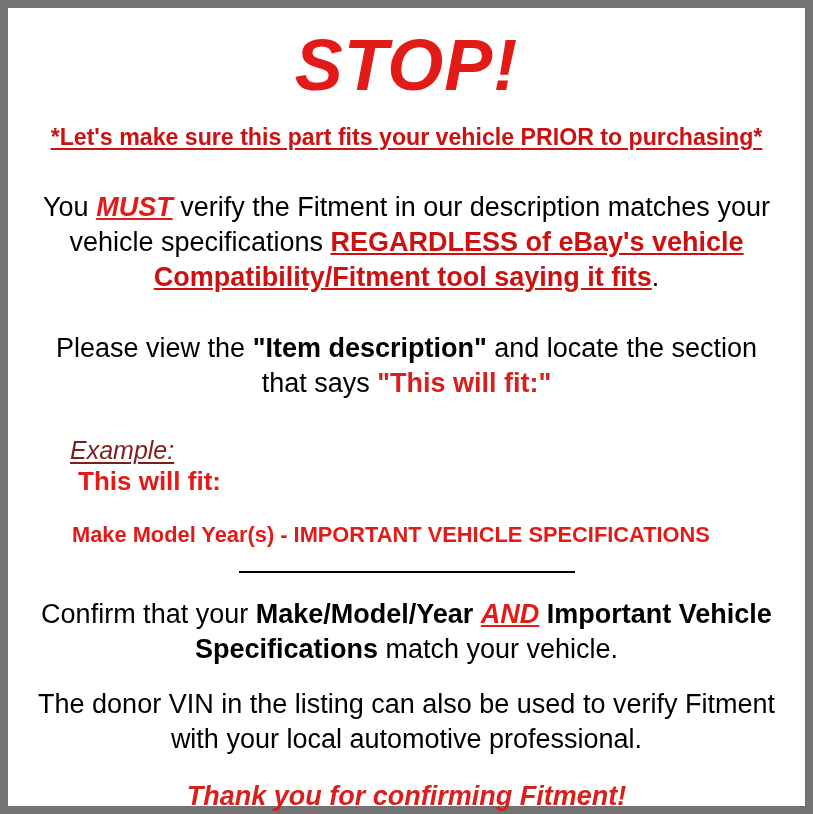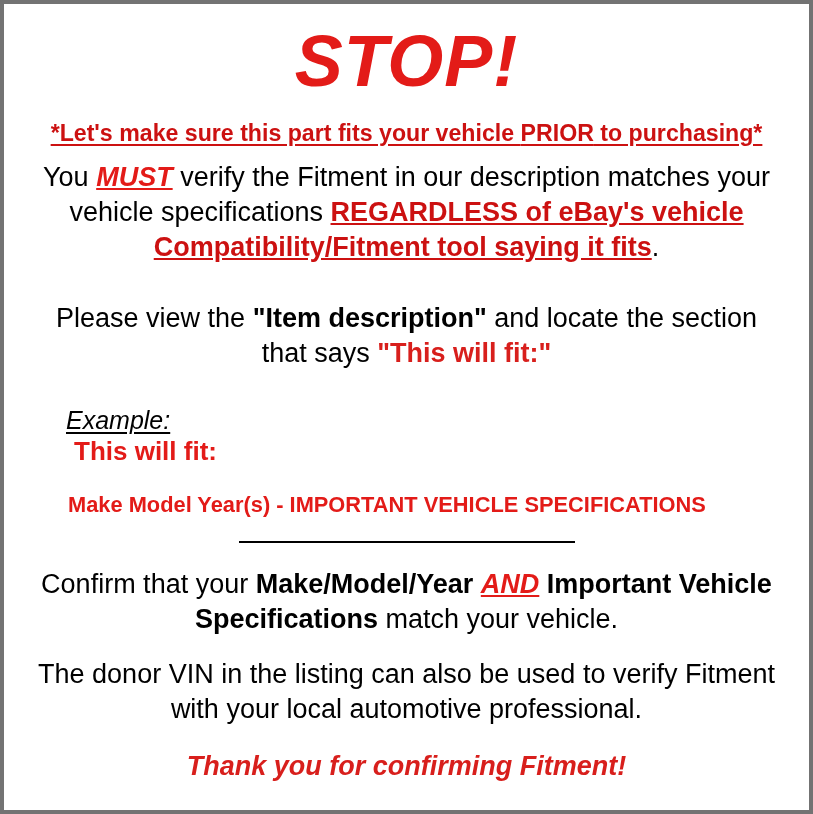--- a/index.html
+++ b/index.html
@@ -12,21 +12,21 @@
     width: 813px;
     height: 814px;
     font-family: "Liberation Sans", sans-serif;
     overflow: hidden;
   }
   .notice-card {
     box-sizing: border-box;
     width: 813px;
     height: 814px;
     background: #ffffff;
-    border: 4px solid #737373;
+    border: 8px solid #737373;
     padding: 0;
     position: relative;
   }
   .inner {
     box-sizing: border-box;
     width: 100%;
     height: 100%;
     padding: 10px 14px 8px 14px;
     display: block;
   }
@@ -60,21 +60,21 @@
   }
 
   .para {
     text-align: center;
     color: #000000;
     font-size: 27px;
     line-height: 35px;
     margin: 0;
     padding: 0 14px;
   }
-  .para.p-must { margin-top: 12px; }
+  .para.p-must { margin-top: 38px; }
   .para.p-please { margin-top: 36px; }
   .para.p-confirm { margin-top: 24px; }
   .para.p-vin { margin-top: 20px; }
 
   .emph-red {
     color: #e31b18;
     font-weight: bold;
     font-style: italic;
     text-decoration: underline;
     text-underline-offset: 2px;
@@ -87,21 +87,21 @@
   }
   .bold-black { font-weight: bold; color: #000; }
   .red-bold { color: #d81f1c; font-weight: bold; }
 
   .example-block {
     margin-top: 34px;
     padding-left: 48px;
     text-align: left;
   }
   .example-label {
-    color: #000000;
+    color: #7f1d1d;
     font-style: italic;
     font-size: 25px;
     line-height: 30px;
     text-decoration: underline;
     text-underline-offset: 3px;
     display: inline-block;
   }
   .example-fit {
     color: #e31b18;
     font-weight: bold;

